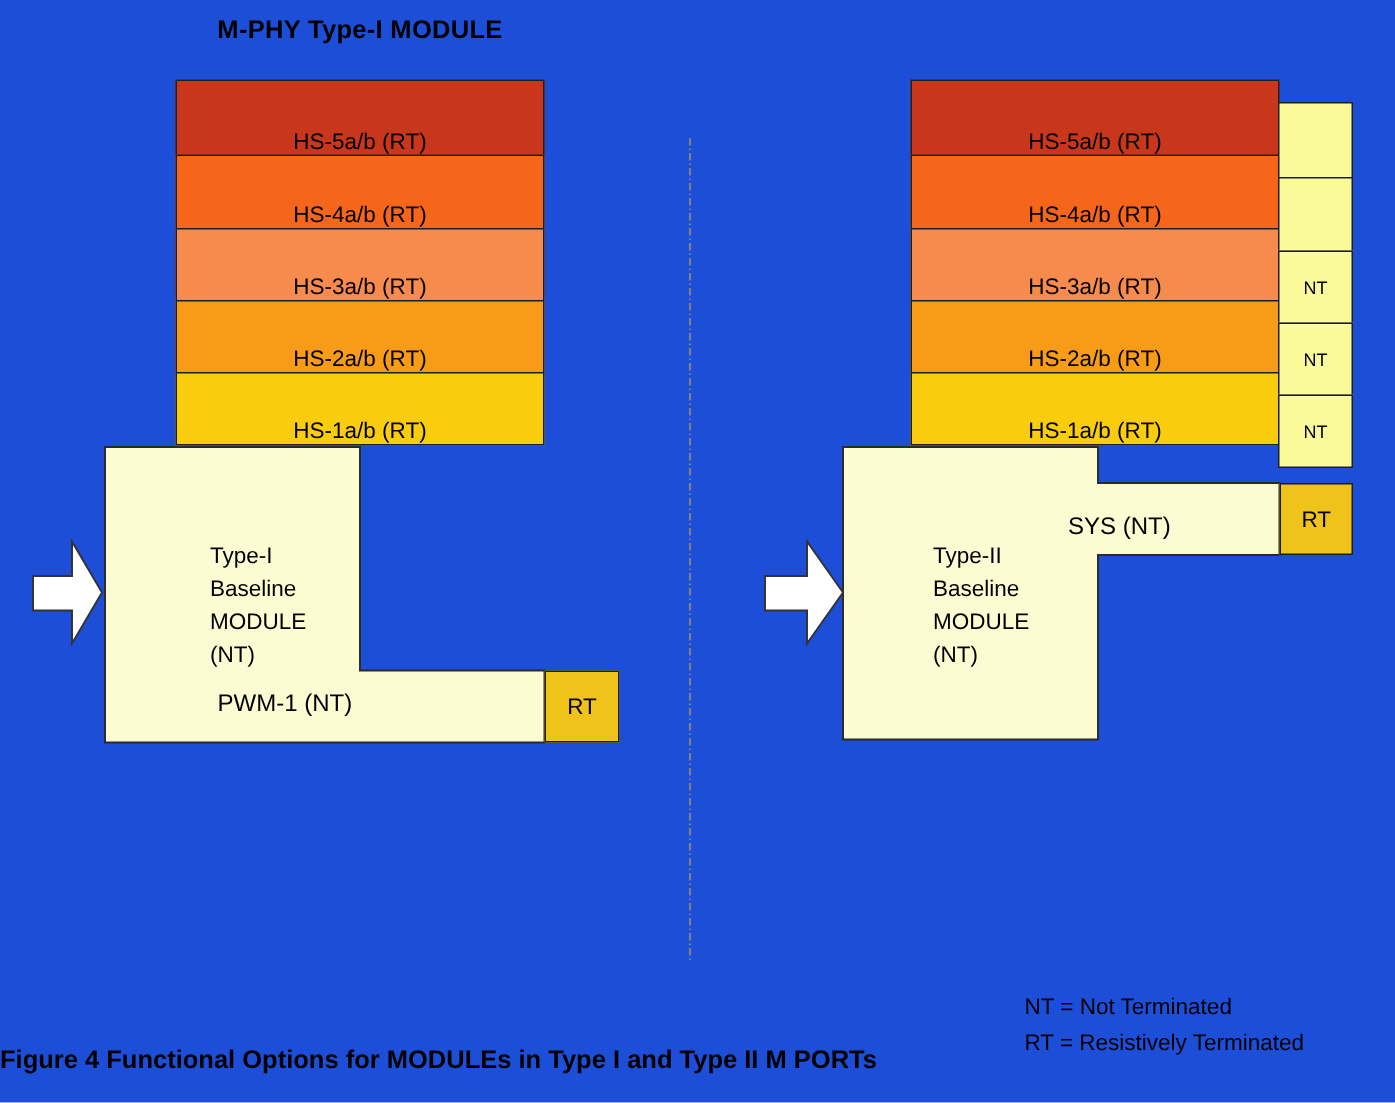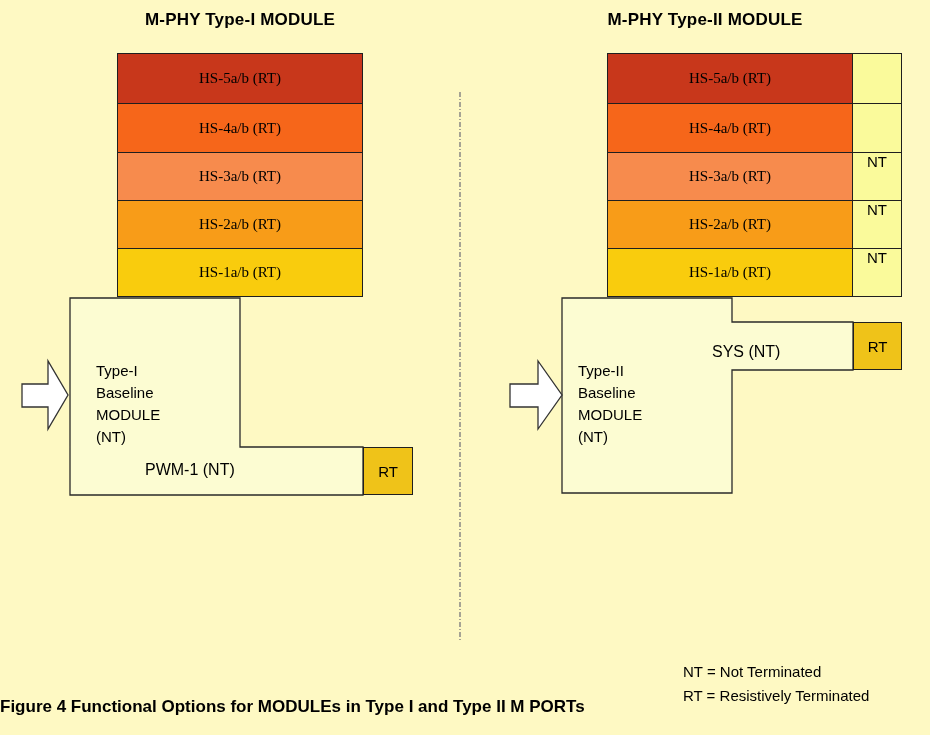--- a/index.html
+++ b/index.html
@@ -1,44 +1,44 @@
 <!DOCTYPE html>
 <html><head>
 <meta charset="utf-8">
 <style>
   html,body{margin:0;padding:0;background:#fff;}
   #canvas{
     position:relative;
     width:930px;height:735px;
-    background:#fef9c3;
+    background:#1d4ed8;
     font-family:"Liberation Sans","DejaVu Sans",sans-serif;
     color:#000;
     overflow:hidden;
   }
   .abs{position:absolute;box-sizing:border-box;}
   .title{
     font-size:17px;font-weight:bold;text-align:center;letter-spacing:0.2px;
   }
   .bar{
     border:1px solid #1f1f1f;
-    display:flex;align-items:center;justify-content:center;
+    display:flex;align-items:flex-end;justify-content:center;
     font-size:15px;
-    font-family:Liberation Serif, serif;
   }
   .nt-cell{
     border:1px solid #1f1f1f;
-    display:flex;justify-content:center;
-    font-size:15px;
+    display:flex;align-items:center;justify-content:center;
+    font-size:12px;
+    margin-top:15px;
   }
   .rt-box{
     border:1px solid #1f1f1f;
     display:flex;align-items:center;justify-content:center;
     font-size:15px;
   }
-  .module-label span{display:block;}
+  .module-label span{display:block;margin-left:44px;}
   .module-label{
     font-size:15px;line-height:22px;
   }
   .float-label{
     font-size:16px;text-align:left;
   }
   .legend{
     font-size:15px;line-height:24px;
   }
   .caption{
@@ -59,21 +59,20 @@
     <polygon points="70,298 240,298 240,447 363,447 363,495 70,495" stroke="#2a2a2a" stroke-width="1.3" style="fill: rgb(252, 252, 210);"></polygon>
 
     <polygon points="562,298 732,298 732,322 853,322 853,370 732,370 732,493 562,493" stroke="#2a2a2a" stroke-width="1.3" style="fill: rgb(252, 252, 210);"></polygon>
 
     <polygon points="22,384 48,384 48,361 68,395 48,429 48,407 22,407" stroke="#333" stroke-width="1.3" style="fill: rgb(255, 255, 255);"></polygon>
 
     <polygon points="510,384 538,384 538,361 562,395 538,429 538,407 510,407" stroke="#333" stroke-width="1.3" style="fill: rgb(255, 255, 255);"></polygon>
   </svg>
 
   <div class="abs title" style="left:117px;top:10px;width:246px;">M-PHY Type-I MODULE</div>
-  <div class="abs title" style="left:584px;top:10px;width:242px;">M-PHY Type-II MODULE</div>
 
   <div class="abs bar" style="left: 117px; top: 53px; width: 246px; height: 51px; background-color: rgb(200, 55, 27);">
     <span>HS-5a/b (RT)</span>
   </div>
   <div class="abs bar" style="left: 117px; top: 103px; width: 246px; height: 50px; background-color: rgb(246, 102, 26);">
     <span>HS-4a/b (RT)</span>
   </div>
   <div class="abs bar" style="left: 117px; top: 152px; width: 246px; height: 49px; background-color: rgb(247, 139, 77);">
     <span>HS-3a/b (RT)</span>
   </div>

